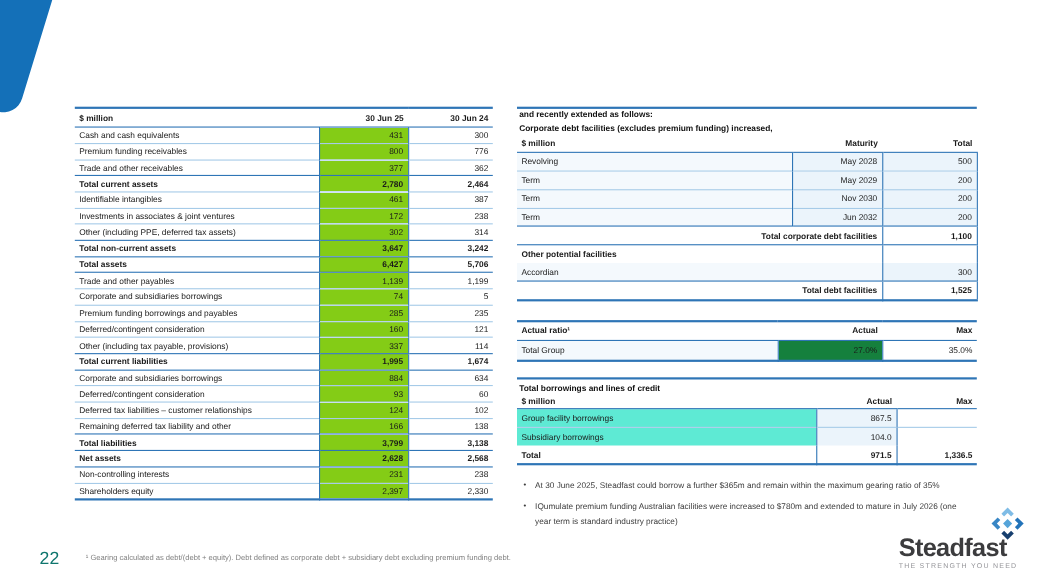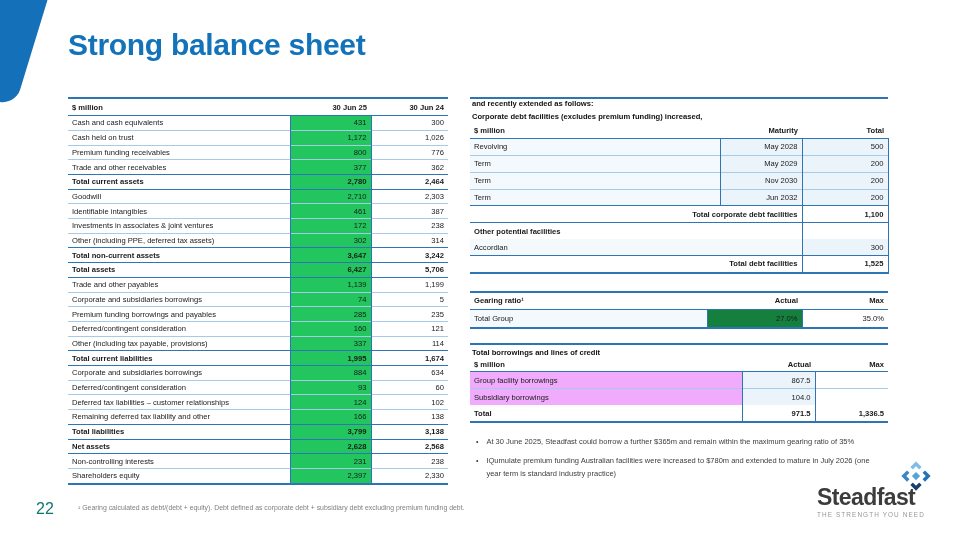--- a/index.html
+++ b/index.html
@@ -29,21 +29,21 @@
   .bs thead tr { border-bottom: 1.5px solid #2E75B6; }
   .bs th { padding: 3.5px 4px; font-weight: bold; }
   .bs td { padding: 2.3px 4px; }
   .bs tbody tr { border-top: 1px solid #A6CBE8; }
   .bs tbody tr:first-child { border-top: none; }
   .bs tbody tr.stop { border-top: 1px solid #2E75B6; }
   .bs tbody tr.bold { font-weight: bold; }
   .bs .c-lbl { width: 222px; text-align: left; }
   .bs .c-v1 { width: 81px; }
   .bs .c-v2 { width: 77px; }
-  .bs td.c-v1 { border-left: 1px solid #2E75B6; border-right: 1px solid #2E75B6; background: #22c55e; }
+  .bs td.c-v1 { border-left: 1px solid #2E75B6; border-right: 1px solid #2E75B6; background: #84cc16; }
   
   .right-col { position: absolute; left: 470px; top: 97px; width: 418px; }
   .sec-top { border-top: 2px solid #2E75B6; }
   .dt-title { font-weight: bold; font-size: 7.6px; line-height: 1.3; padding: 3px 0 0 2px; color:#111; }
   .dtable { margin-top: 1px; border-bottom: 2px solid #2E75B6; }
   .dtable th { padding: 3px 4px; font-weight: bold; border-bottom: 1.3px solid #2E75B6; }
   .dtable td { padding: 3.4px 4px; }
   .dtable tbody tr { border-top: 1px solid #A6CBE8; }
   .dtable tbody tr:first-child { border-top: none; }
   .dtable tbody tr.srow { border-top: 1.3px solid #2E75B6; }
@@ -69,21 +69,21 @@
   .b-title { font-weight: bold; font-size: 7.6px; padding: 3px 0 0 2px; color:#111; }
   .btable { border-bottom: 2px solid #2E75B6; }
   .btable th { padding: 2.5px 4px; font-weight: bold; border-bottom: 1.3px solid #2E75B6; }
   .btable td { padding: 3.4px 4px; }
   .btable tbody tr { border-top: 1px solid #A6CBE8; }
   .btable tbody tr:first-child { border-top: none; }
   .btable tr.trow { border-top: 1.3px solid #2E75B6; font-weight: bold; }
   .btable .c-lbl { width: 272px; text-align: left; }
   .btable .c-act { width: 73px; }
   .btable .c-max { width: 73px; }
-  .btable td.c-lbl { background: #f0abfc; }
+  .btable td.c-lbl { background: #5eead4; }
   .btable tr.trow td.c-lbl { background: #fff; }
   .btable td.c-act { border-left: 1px solid #2E75B6; border-right: 1px solid #2E75B6; background: #EBF4FB; }
   .btable tr.trow td.c-act { background: #fff; }
   
   .bullets { margin-top: 13px; width: 404px; font-size: 7.5px; color: #3d3d3d; }
   .bullet-item { display: flex; gap: 8px; margin-bottom: 6px; line-height: 1.7; padding-left: 6px; }
   .bullet-item .glyph { font-size: 7px; line-height: 1.8; }
   .bullet-item .btext { white-space: normal; }
   
   .pagenum { position: absolute; left: 36px; top: 500px; font-size: 16px; color: #0f766e; }
@@ -92,62 +92,51 @@
   .logo { position: absolute; right: 22px; bottom: 16px; width: 114px; }
   .logo-mark { position: absolute; right: 0; top: 0; width: 30px; height: 30px; }
   .logo-name { margin-top: 25px; font-size: 23px; font-weight: bold; color: #3C3C3E; letter-spacing: -0.6px; line-height: 1; }
   .logo-tag { margin-top: 2px; font-size: 6.4px; color: #96969A; letter-spacing: 1.1px; white-space: nowrap; }
 </style>
 </head>
 <body>
 
 <div class="slide">
   <div class="swoosh"></div>
-  <div class="title">Strong balance sheet</div>
 
   <div class="left-col">
     <table class="bs">
       <thead>
         <tr>
           <th class="c-lbl">$ million</th>
           <th class="c-v1 num">30 Jun 25</th>
           <th class="c-v2 num">30 Jun 24</th>
         </tr>
       </thead>
       <tbody>
 
       <tr>
           <td class="c-lbl">Cash and cash equivalents</td>
           <td class="c-v1 num">431</td>
           <td class="c-v2 num">300</td>
         </tr>
           <tr>
-          <td class="c-lbl">Cash held on trust</td>
-          <td class="c-v1 num">1,172</td>
-          <td class="c-v2 num">1,026</td>
-        </tr>
-          <tr>
           <td class="c-lbl">Premium funding receivables</td>
           <td class="c-v1 num">800</td>
           <td class="c-v2 num">776</td>
         </tr>
           <tr>
           <td class="c-lbl">Trade and other receivables</td>
           <td class="c-v1 num">377</td>
           <td class="c-v2 num">362</td>
         </tr>
           <tr class="bold stop">
           <td class="c-lbl">Total current assets</td>
           <td class="c-v1 num">2,780</td>
           <td class="c-v2 num">2,464</td>
-        </tr>
-          <tr class="stop">
-          <td class="c-lbl">Goodwill</td>
-          <td class="c-v1 num">2,710</td>
-          <td class="c-v2 num">2,303</td>
         </tr>
           <tr>
           <td class="c-lbl">Identifiable intangibles</td>
           <td class="c-v1 num">461</td>
           <td class="c-v2 num">387</td>
         </tr>
           <tr>
           <td class="c-lbl">Investments in associates &amp; joint ventures</td>
           <td class="c-v1 num">172</td>
           <td class="c-v2 num">238</td>
@@ -298,21 +287,21 @@
             <td class="sumlbl" colspan="2">Total debt facilities</td>
             <td class="c-tot num bold plainv">1,525</td>
           </tr>
         </tbody>
       </table>
     </div>
 
     <table class="gtable">
       <thead>
         <tr>
-          <th class="c-lbl">Gearing ratio¹</th>
+          <th class="c-lbl">Actual ratio¹</th>
           <th class="c-act num">Actual</th>
           <th class="c-max num">Max</th>
         </tr>
       </thead>
       <tbody>
         <tr>
           <td class="c-lbl">Total Group</td>
           <td class="c-act num">27.0%</td>
           <td class="c-max num">35.0%</td>
         </tr>

